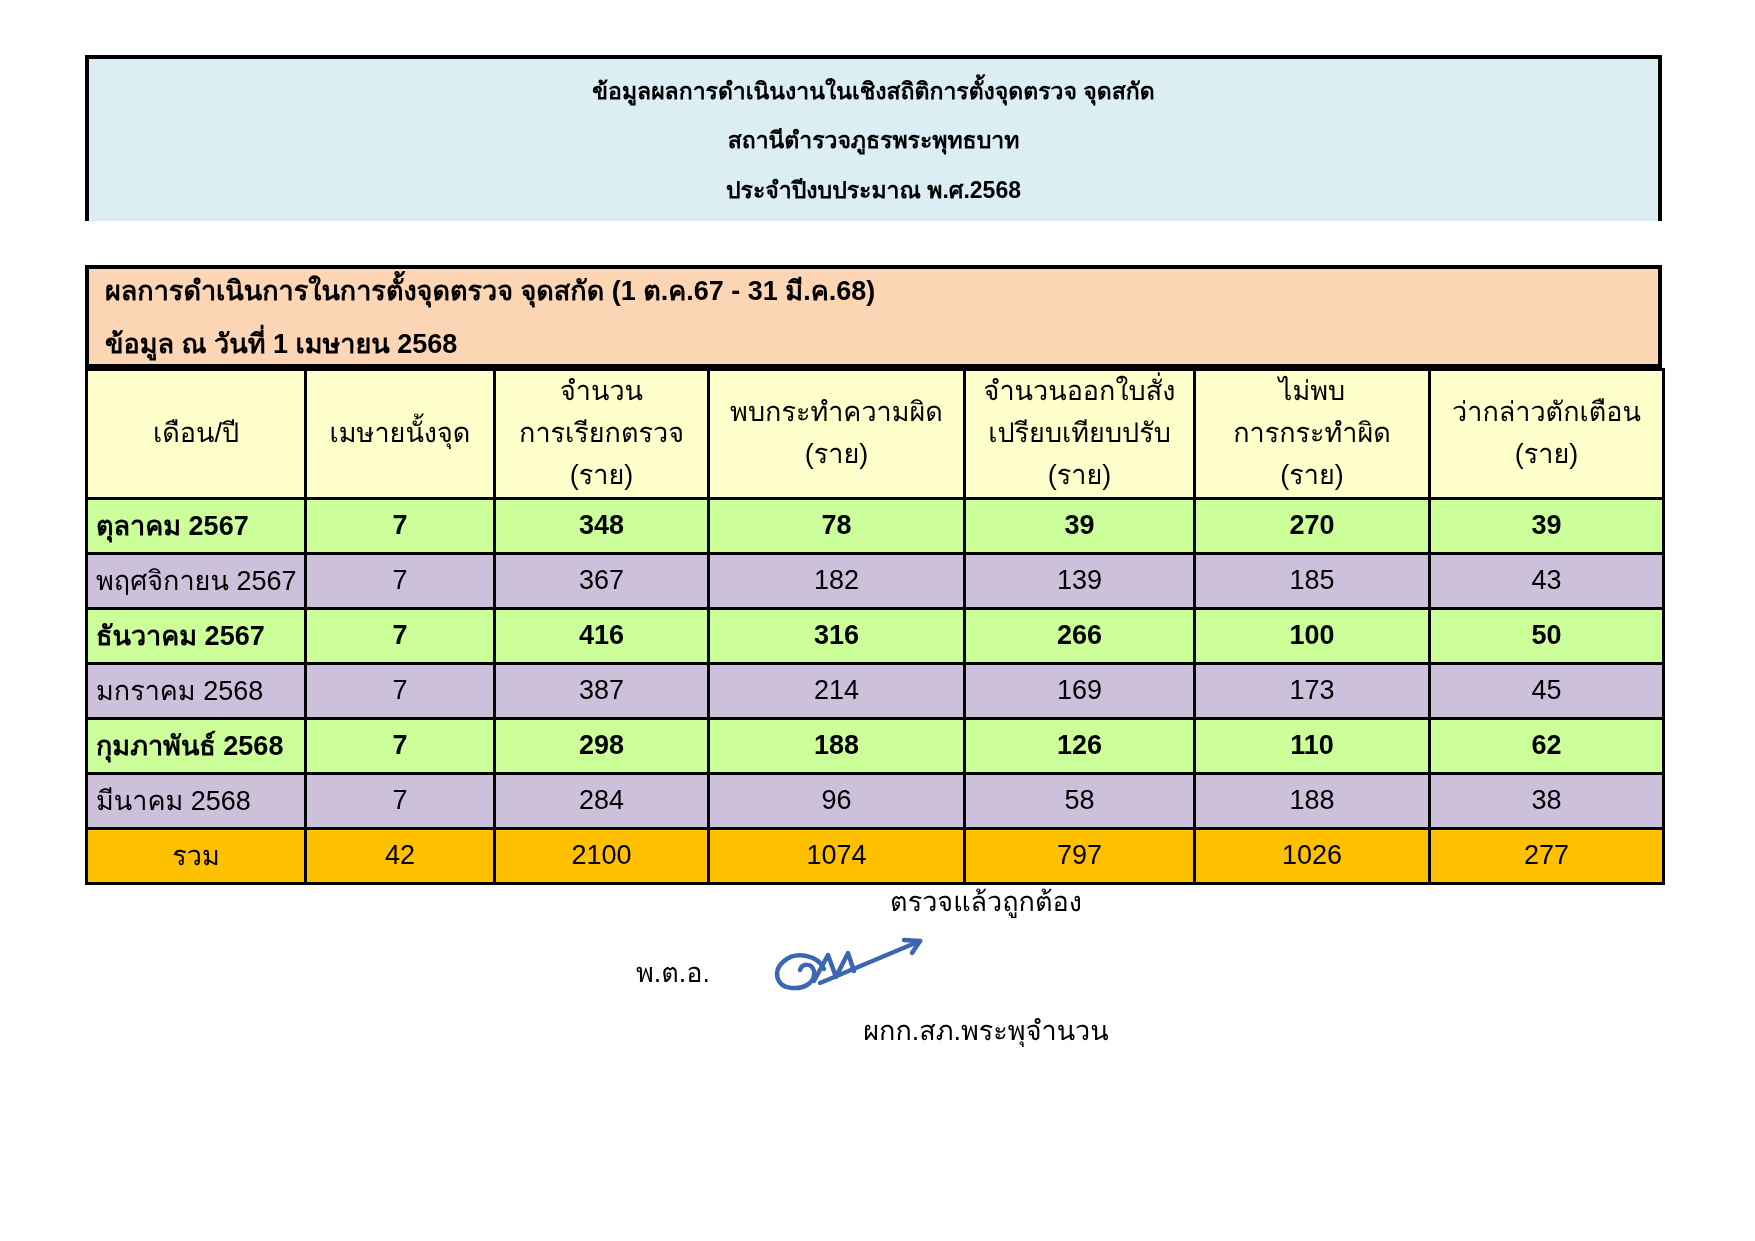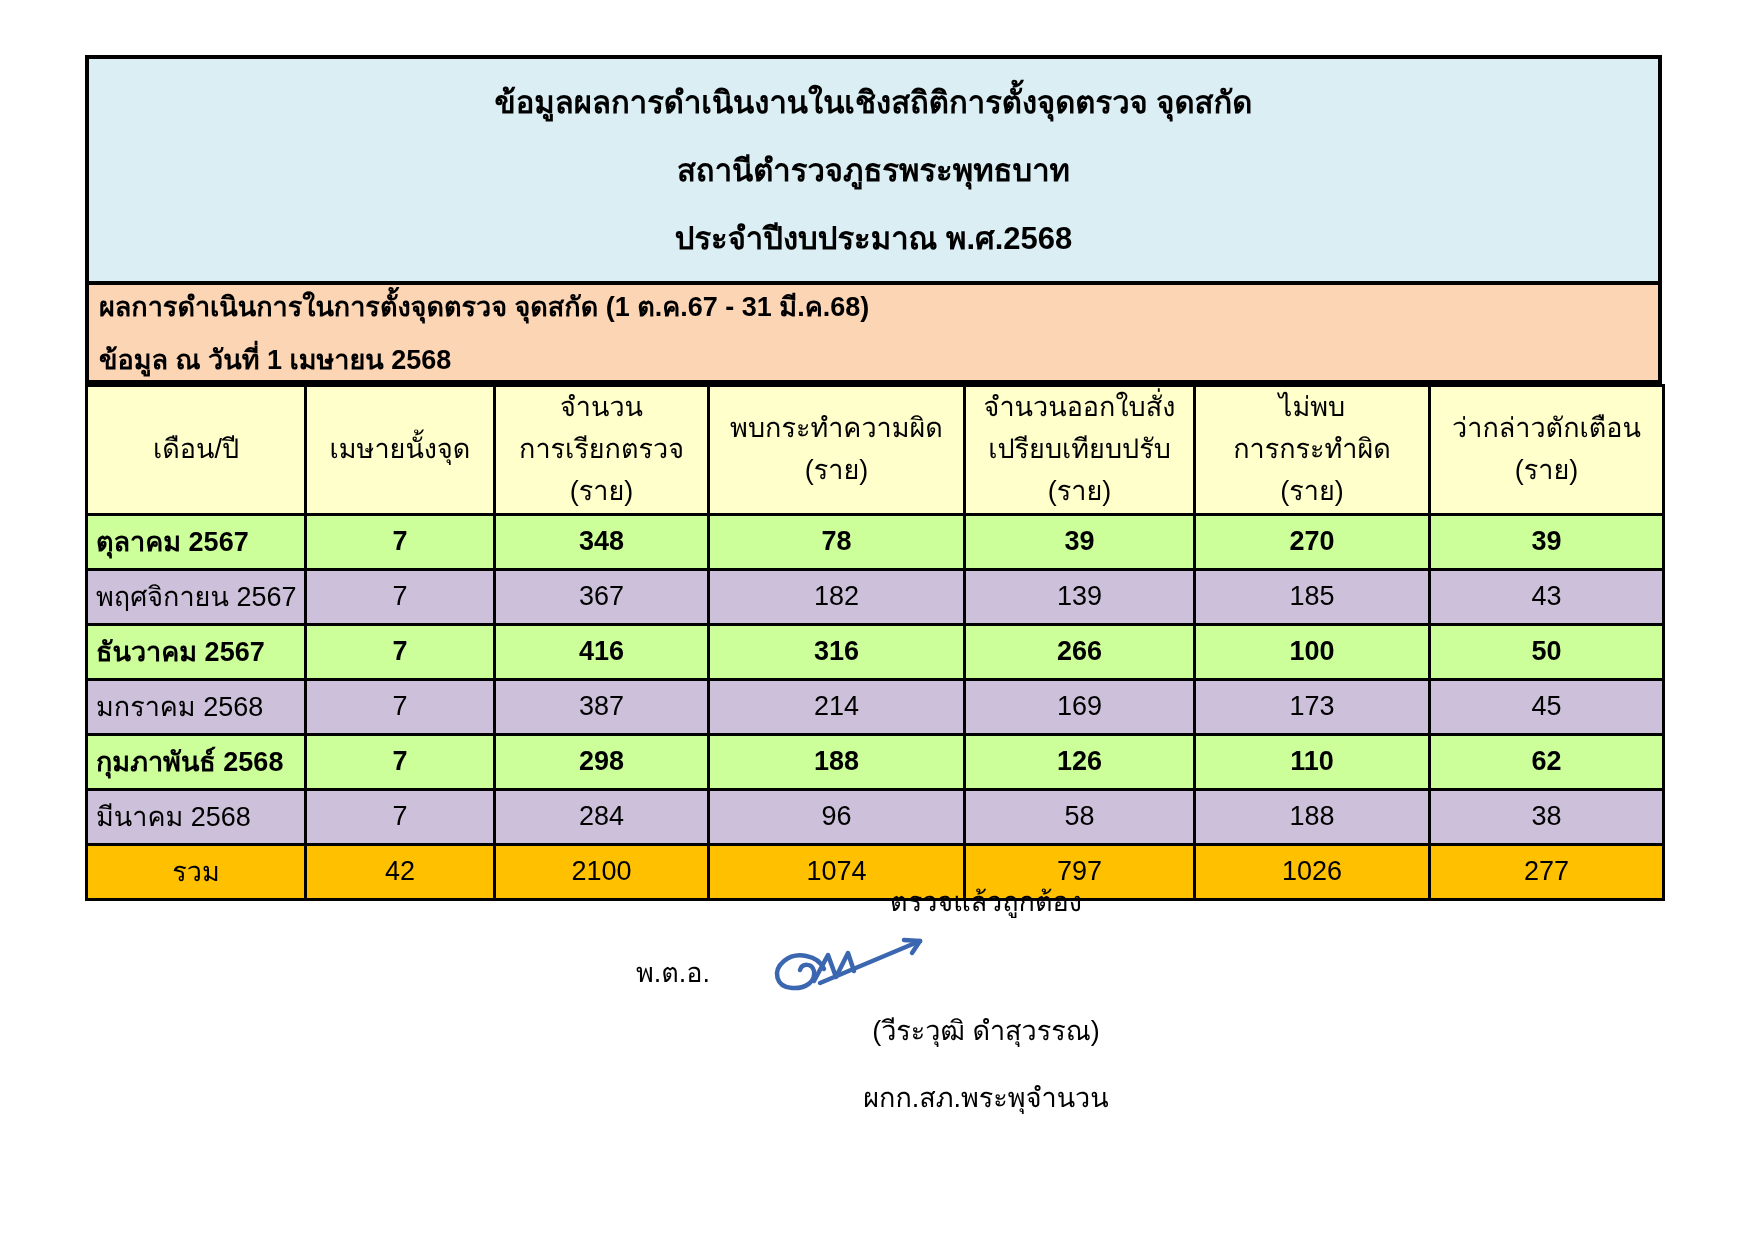--- a/index.html
+++ b/index.html
@@ -14,31 +14,31 @@
   }
   *{box-sizing:border-box;margin:0;padding:0;}
   html,body{width:1755px;height:1241px;background:#ffffff;overflow:hidden;
     font-family:"Liberation Sans","DejaVu Sans",sans-serif;color:#000;}
   .page{position:absolute;left:85px;top:55px;width:1577px;}
   
   .title-banner{
     background:var(--header-bg);
     border:4px solid var(--border);
     border-bottom:none;
-    height:226px;
+    height:166px;
     display:flex;flex-direction:column;justify-content:space-evenly;
-    text-align:center;font-weight:bold;font-size:31px;
+    text-align:center;font-weight:bold;font-size:23px;
   }
   
   .subtitle-band{
     background:var(--subtitle-bg);
     border:4px solid var(--border);
     height:103px;
     display:flex;flex-direction:column;justify-content:center;gap:10px;
-    padding-left:10px;font-weight:bold;font-size:27px;
+    padding-left:16px;font-weight:bold;font-size:27px;margin-top:44px;
   }
   
   table.stats{
     border-collapse:collapse;width:1577px;table-layout:fixed;
     font-size:27px;
   }
   table.stats th,table.stats td{
     border:3px solid var(--border);
     text-align:center;vertical-align:middle;
     padding:0 4px;
@@ -182,15 +182,14 @@
     <svg class="sig-svg" width="190" height="80" viewBox="0 0 190 80">
       <g fill="none" stroke="var(--signature-ink)" stroke-width="4.5" stroke-linecap="round" stroke-linejoin="round">
         <path d="M62 44 C 56 30, 34 26, 22 36 C 10 46, 14 62, 30 63 C 44 64, 54 56, 52 46 C 50 38, 40 38, 38 45"></path>
         <path d="M52 56 L 66 30 L 74 52 L 86 28 L 92 46"></path>
         <path d="M58 58 L 158 16"></path>
         <path d="M158 16 L 142 15"></path>
         <path d="M158 16 L 150 28"></path>
       </g>
     </svg>
   </div>
-  <div class="sig-line3">(วีระวุฒิ  ดำสุวรรณ)</div>
   <div class="sig-line4">ผกก.สภ.พระพุจำนวน</div>
 </div>
 
 </body></html>

